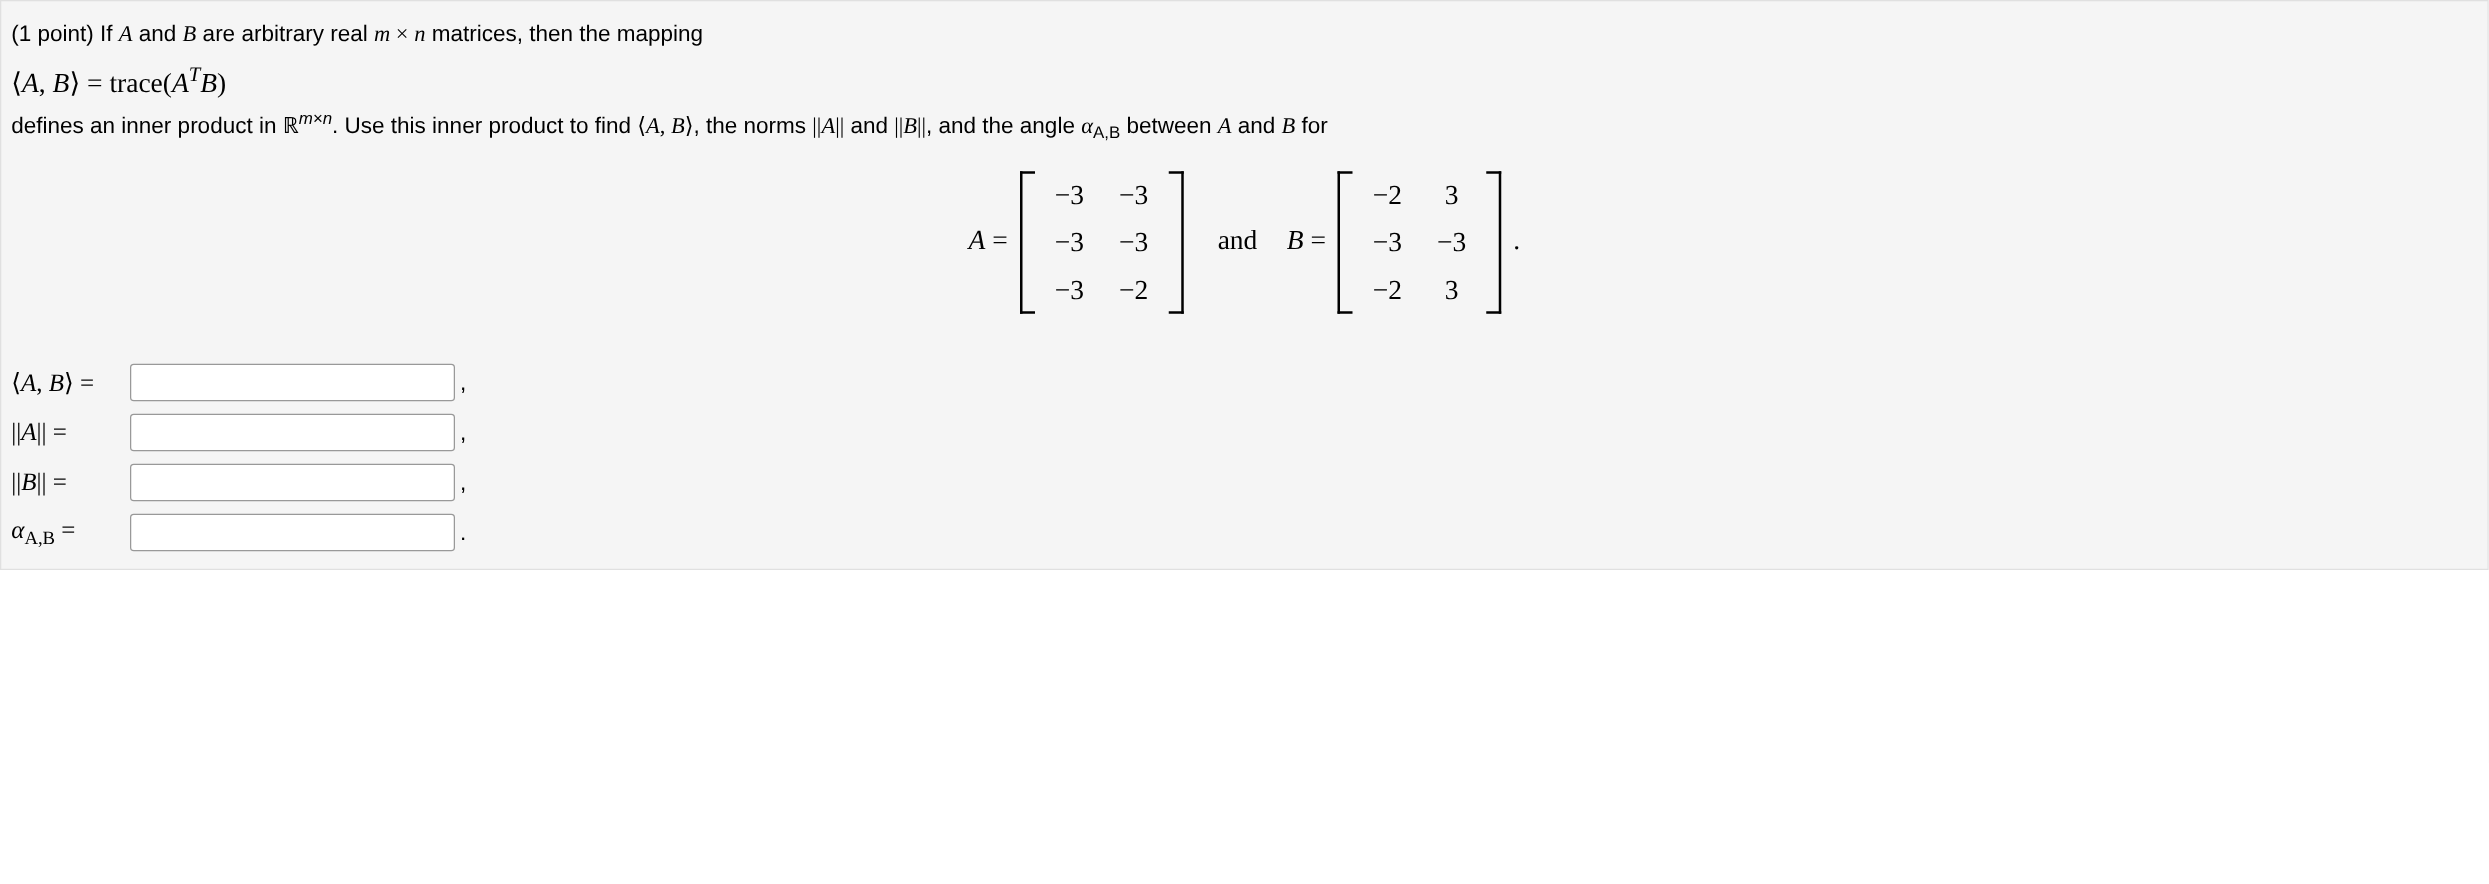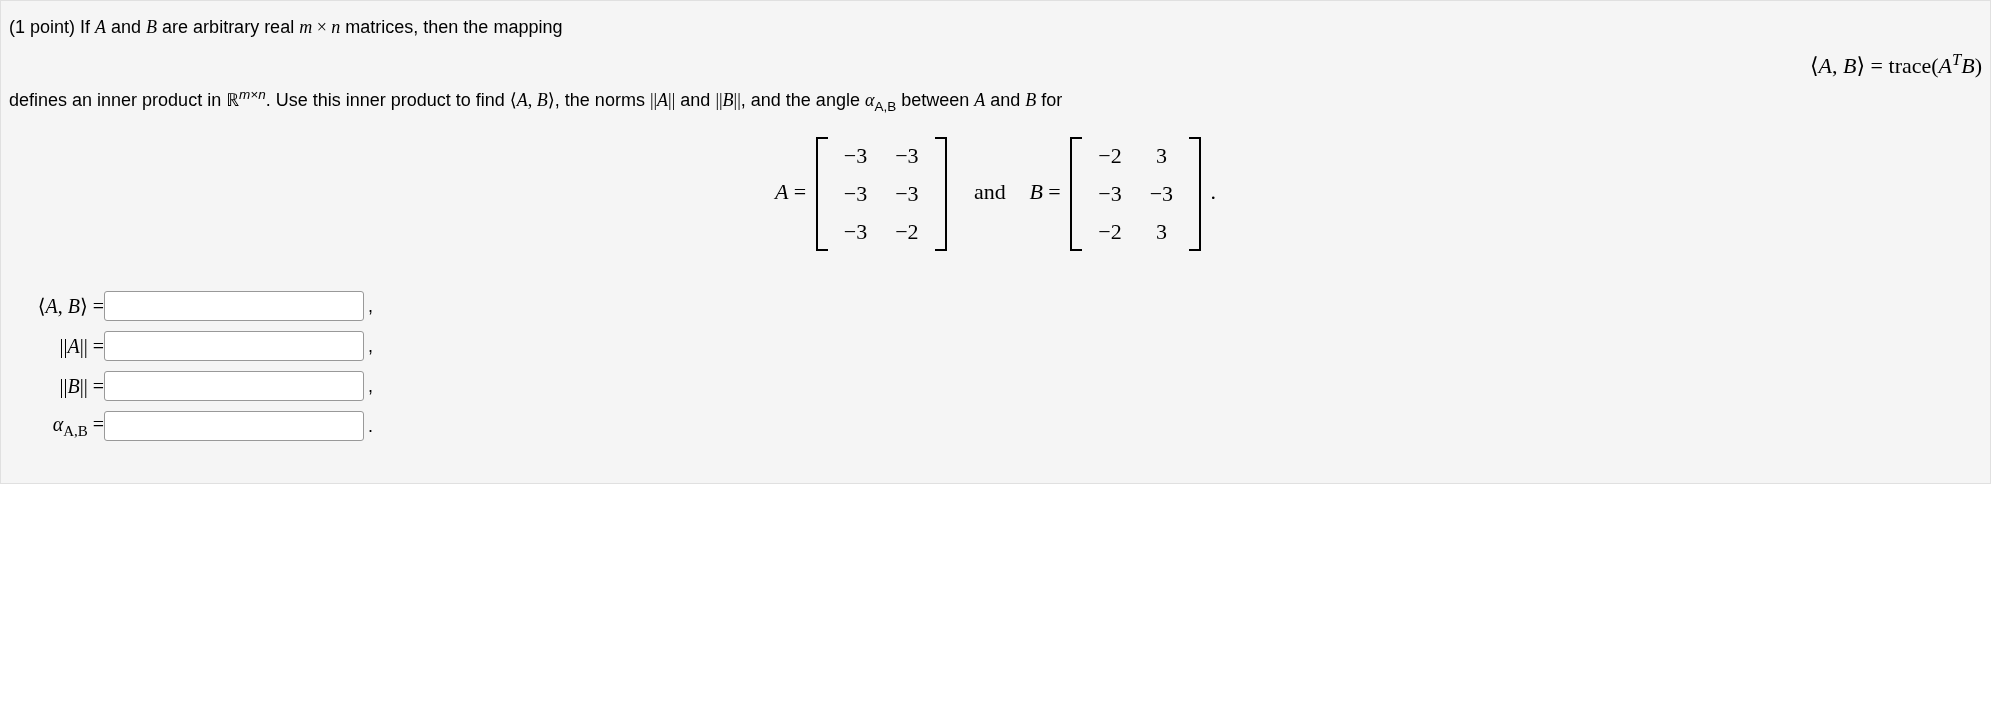--- a/index.html
+++ b/index.html
@@ -9,29 +9,29 @@
       margin: 0;
       padding: 0;
       font-family: Arial, Helvetica, sans-serif;
       font-size: 18px;
       background: #ffffff;
       color: #000000;
     }
     .problem-container {
       background: #f5f5f5;
       border: 1px solid #e0e0e0;
-      padding: 12px 8px 32px 8px;
+      padding: 12px 8px 4px 8px;
       margin: 0;
     }
     .problem-text {
       line-height: 1.6;
       margin-bottom: 8px;
     }
     .math-display {
-      text-align: right;
+      text-align: left;
       margin: 5px 0;
       font-family: 'Times New Roman', serif;
       font-size: 22px;
     }
     .math-inline {
       font-family: 'Times New Roman', serif;
       font-style: italic;
     }
     .matrix-display {
       text-align: center;
@@ -77,21 +77,21 @@
     }
     .answer-row {
       display: flex;
       align-items: center;
       margin-bottom: 10px;
     }
     .answer-label {
       font-family: 'Times New Roman', serif;
       font-size: 20px;
       min-width: 95px;
-      text-align: right;
+      text-align: left;
     }
     .answer-input {
       width: 260px;
       height: 30px;
       border: 1px solid #999;
       border-radius: 3px;
       padding: 2px 6px;
       font-size: 16px;
       background: #fff;
     }

